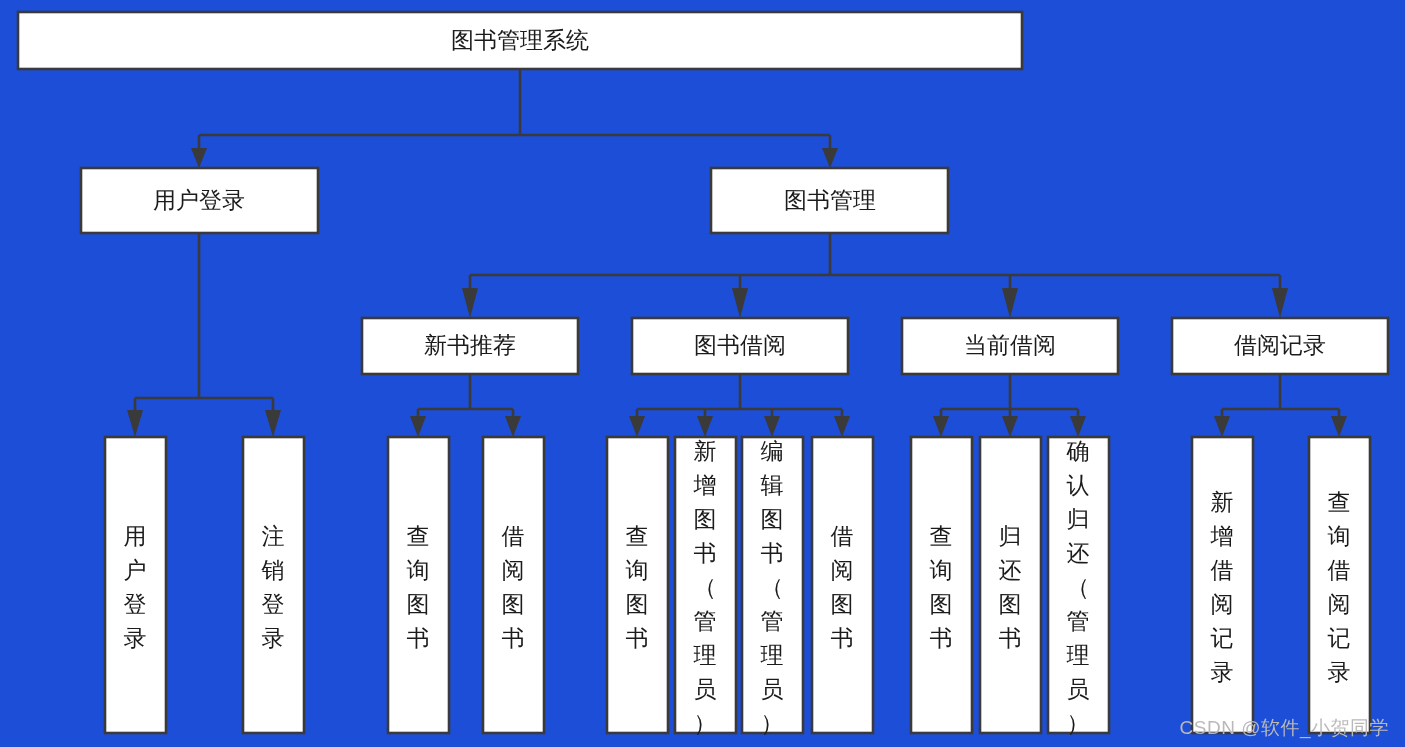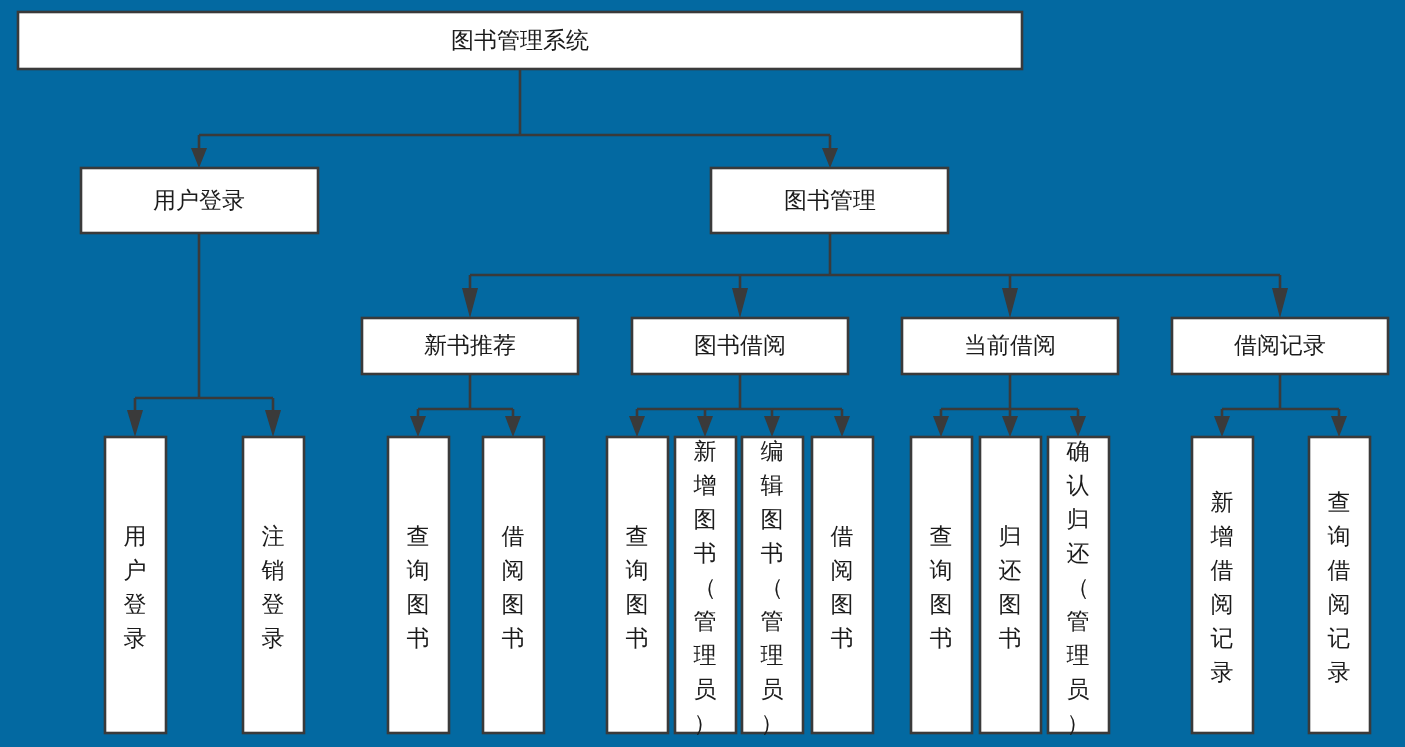--- a/index.html
+++ b/index.html
@@ -7,21 +7,21 @@
     padding: 0;
     background: #ffffff;
   }
   body {
     font-family: "Liberation Sans", "DejaVu Sans", sans-serif;
   }
   #diagram-root {
     position: relative;
     width: 1405px;
     height: 747px;
-    background: #0369a1;
+    background: #1d4ed8;
     overflow: hidden;
   }
   svg#flowchart {
     position: absolute;
     top: 0;
     left: 0;
     width: 1405px;
     height: 747px;
     display: block;
   }
@@ -217,13 +217,14 @@
       <rect class="node-box" x="1192" y="437" width="61" height="296"></rect>
       <text class="node-label-v"><tspan x="1222" y="509.52">新</tspan><tspan x="1222" y="543.52">增</tspan><tspan x="1222" y="577.52">借</tspan><tspan x="1222" y="611.52">阅</tspan><tspan x="1222" y="645.52">记</tspan><tspan x="1222" y="679.52">录</tspan></text>
     </g>
     <g>
       <rect class="node-box" x="1309" y="437" width="61" height="296"></rect>
       <text class="node-label-v"><tspan x="1339" y="509.52">查</tspan><tspan x="1339" y="543.52">询</tspan><tspan x="1339" y="577.52">借</tspan><tspan x="1339" y="611.52">阅</tspan><tspan x="1339" y="645.52">记</tspan><tspan x="1339" y="679.52">录</tspan></text>
     </g>
 
   </svg>
 
+  <div class="watermark">CSDN @软件_小贺同学</div>
 </div>
 
 </body></html>

